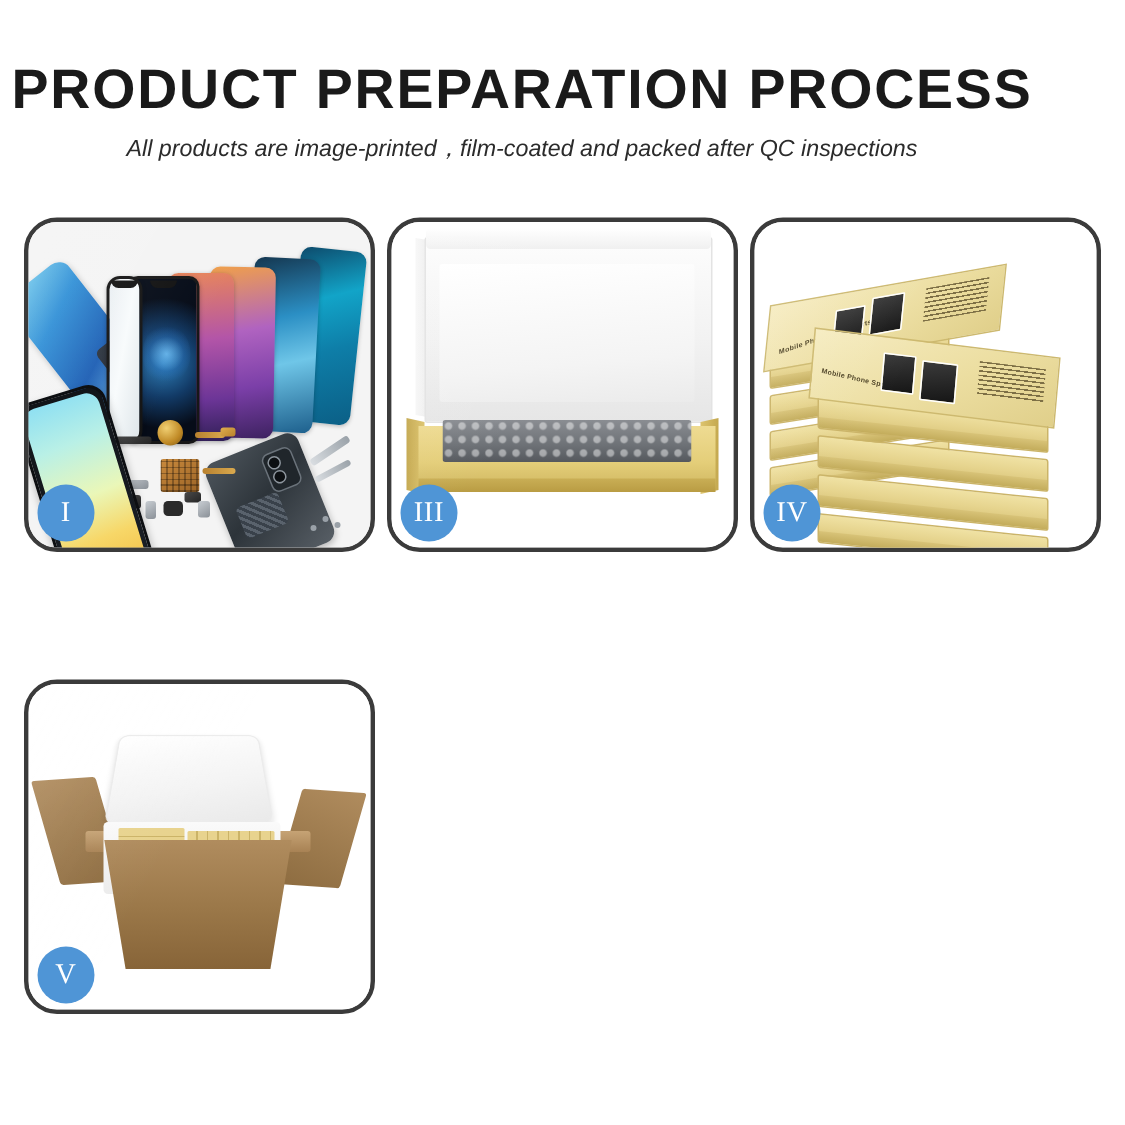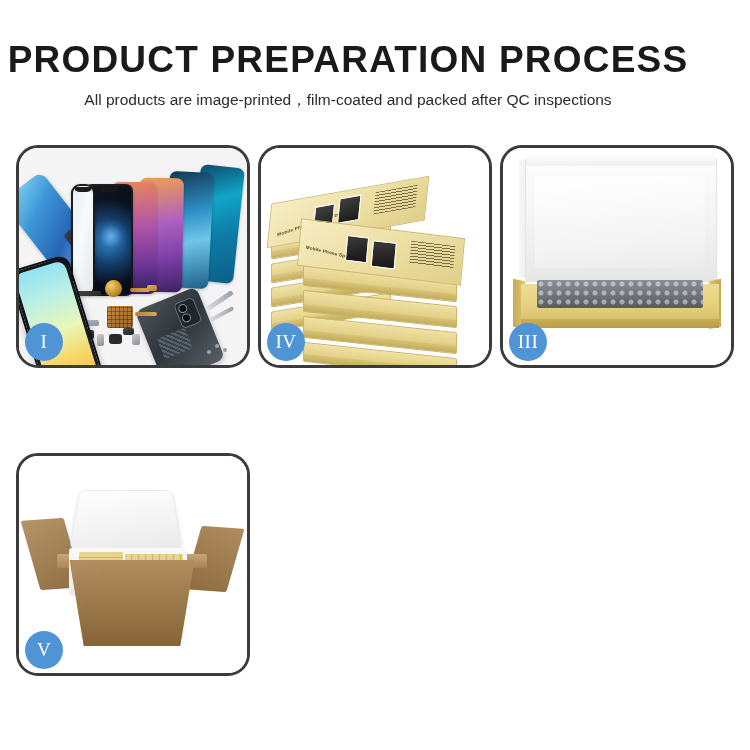--- a/index.html
+++ b/index.html
@@ -40,20 +40,21 @@
     white-space: nowrap;
   }
   .subtitle {
     font-family: "Liberation Sans", sans-serif;
     font-size: 15.5px;
     font-weight: normal;
     color: #2b2b2b;
     margin: 8px 0 0 0;
     line-height: 20px;
     white-space: nowrap;
+    font-style: italic;
   }
 
   
   .grid {
     position: absolute;
     top: 145px;
     left: 16px;
     width: 718px;
     display: grid;
     grid-template-columns: repeat(3, 234px);
@@ -533,83 +534,83 @@
         <div class="part screw" style="left:188px; top:202px;"></div>
 
         <div class="sheen"></div>
       </div>
       <div class="badge">I</div>
     </div>
 
 
     <div class="panel">
       <div class="panel-stage">
-        <div class="p4-bg"></div>
-        <div class="stack">
-
-          <div class="sbox" style="left:4px;  top:64px;  width:120px; height:20px; transform:skewY(-9deg);">
-              <div class="edge"></div>
-            </div>
-          <div class="sbox" style="left:4px;  top:88px;  width:120px; height:20px; transform:skewY(-9deg);">
-              <div class="edge"></div>
-            </div>
-          <div class="sbox" style="left:4px;  top:112px; width:120px; height:20px; transform:skewY(-9deg);">
-              <div class="edge"></div>
-            </div>
-          <div class="sbox" style="left:4px;  top:136px; width:120px; height:20px; transform:skewY(-9deg);">
-              <div class="edge"></div>
-            </div>
-
-          <div class="sbox" style="left:36px; top:106px; width:154px; height:22px; transform:skewY(6deg);">
-              <div class="edge"></div>
-            </div>
-          <div class="sbox" style="left:36px; top:132px; width:154px; height:22px; transform:skewY(6deg);">
-              <div class="edge"></div>
-            </div>
-          <div class="sbox" style="left:36px; top:158px; width:154px; height:22px; transform:skewY(6deg);">
-              <div class="edge"></div>
-            </div>
-          <div class="sbox" style="left:36px; top:184px; width:154px; height:20px; transform:skewY(6deg);">
-              <div class="edge"></div>
-            </div>
-
-          <div class="sbox-top" style="left:2px; top:24px; width:158px; height:44px; transform:skewY(-10deg) skewX(-6deg);">
-            <div class="box-label" style="left:8px; top:24px; transform:rotate(-9deg);">Mobile Phone Spare Parts</div>
-            <div class="box-img" style="left:44px; top:10px; width:18px; height:22px;"></div>
-            <div class="box-img" style="left:68px; top:6px;  width:20px; height:23px;"></div>
-            <div class="box-lines" style="left:104px; top:6px; width:42px; height:22px;"></div>
-          </div>
-
-          <div class="sbox-top" style="left:32px; top:62px; width:164px; height:48px; transform:skewY(7deg) skewX(-5deg);">
-            <div class="box-label" style="left:6px; top:28px; transform:rotate(6deg);">Mobile Phone Spare Parts</div>
-            <div class="box-img" style="left:46px; top:10px; width:20px; height:24px;"></div>
-            <div class="box-img" style="left:72px; top:12px; width:22px; height:25px;"></div>
-            <div class="box-lines" style="left:110px; top:8px; width:44px; height:23px;"></div>
-          </div>
-
-        </div>
-        <div class="sheen"></div>
-      </div>
-      <div class="badge">IV</div>
-    </div>
-
-    <div class="panel">
-      <div class="panel-stage">
         <div class="p3-bg"></div>
         <div class="box3-flapL"></div>
         <div class="box3-flapR"></div>
         <div class="box3-lid"></div>
         <div class="box3-foam"></div>
         <div class="box3-sideL"></div>
         <div class="box3-sideR"></div>
         <div class="box3-base"></div>
         <div class="box3-fill"></div>
         <div class="sheen"></div>
       </div>
       <div class="badge">III</div>
+    </div>
+
+    <div class="panel">
+      <div class="panel-stage">
+        <div class="p4-bg"></div>
+        <div class="stack">
+
+          <div class="sbox" style="left:4px;  top:64px;  width:120px; height:20px; transform:skewY(-9deg);">
+              <div class="edge"></div>
+            </div>
+          <div class="sbox" style="left:4px;  top:88px;  width:120px; height:20px; transform:skewY(-9deg);">
+              <div class="edge"></div>
+            </div>
+          <div class="sbox" style="left:4px;  top:112px; width:120px; height:20px; transform:skewY(-9deg);">
+              <div class="edge"></div>
+            </div>
+          <div class="sbox" style="left:4px;  top:136px; width:120px; height:20px; transform:skewY(-9deg);">
+              <div class="edge"></div>
+            </div>
+
+          <div class="sbox" style="left:36px; top:106px; width:154px; height:22px; transform:skewY(6deg);">
+              <div class="edge"></div>
+            </div>
+          <div class="sbox" style="left:36px; top:132px; width:154px; height:22px; transform:skewY(6deg);">
+              <div class="edge"></div>
+            </div>
+          <div class="sbox" style="left:36px; top:158px; width:154px; height:22px; transform:skewY(6deg);">
+              <div class="edge"></div>
+            </div>
+          <div class="sbox" style="left:36px; top:184px; width:154px; height:20px; transform:skewY(6deg);">
+              <div class="edge"></div>
+            </div>
+
+          <div class="sbox-top" style="left:2px; top:24px; width:158px; height:44px; transform:skewY(-10deg) skewX(-6deg);">
+            <div class="box-label" style="left:8px; top:24px; transform:rotate(-9deg);">Mobile Phone Spare Parts</div>
+            <div class="box-img" style="left:44px; top:10px; width:18px; height:22px;"></div>
+            <div class="box-img" style="left:68px; top:6px;  width:20px; height:23px;"></div>
+            <div class="box-lines" style="left:104px; top:6px; width:42px; height:22px;"></div>
+          </div>
+
+          <div class="sbox-top" style="left:32px; top:62px; width:164px; height:48px; transform:skewY(7deg) skewX(-5deg);">
+            <div class="box-label" style="left:6px; top:28px; transform:rotate(6deg);">Mobile Phone Spare Parts</div>
+            <div class="box-img" style="left:46px; top:10px; width:20px; height:24px;"></div>
+            <div class="box-img" style="left:72px; top:12px; width:22px; height:25px;"></div>
+            <div class="box-lines" style="left:110px; top:8px; width:44px; height:23px;"></div>
+          </div>
+
+        </div>
+        <div class="sheen"></div>
+      </div>
+      <div class="badge">IV</div>
     </div>
 
     <div class="panel">
       <div class="panel-stage">
         <div class="p5-bg"></div>
         <div class="flap-left"></div>
         <div class="flap-right"></div>
         <div class="foam-lid"></div>
         <div class="carton-rim"></div>
         <div class="foam-tray"></div>

